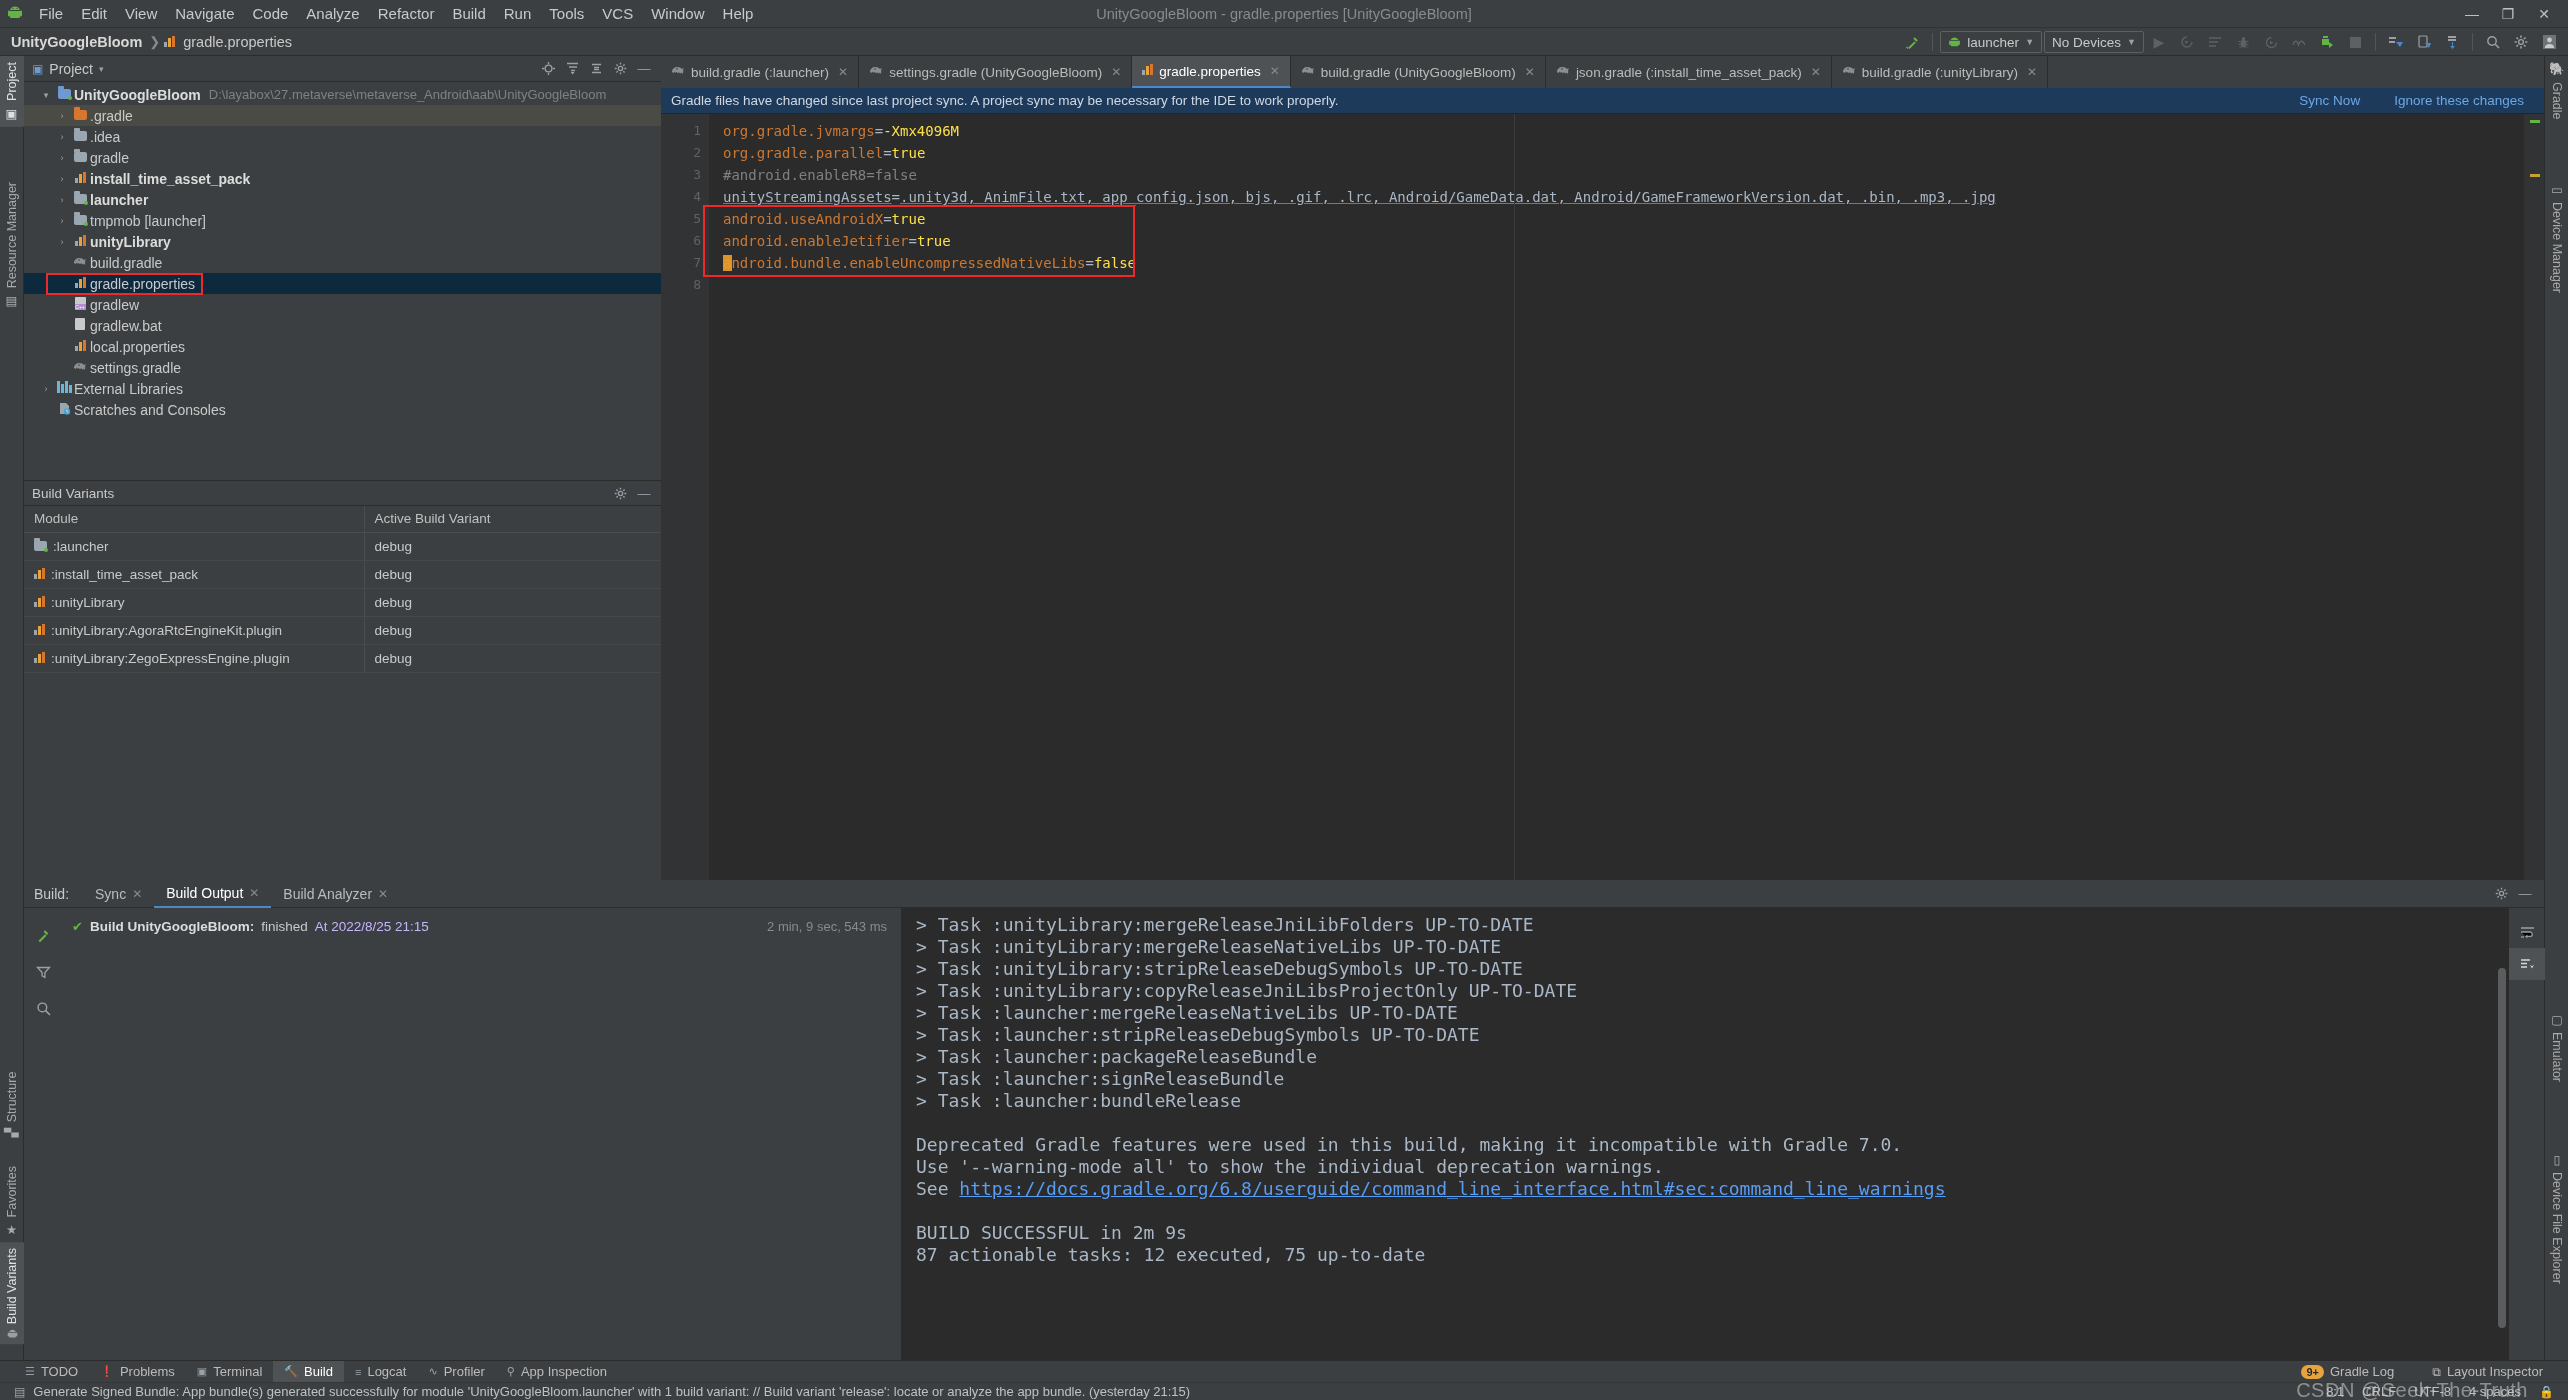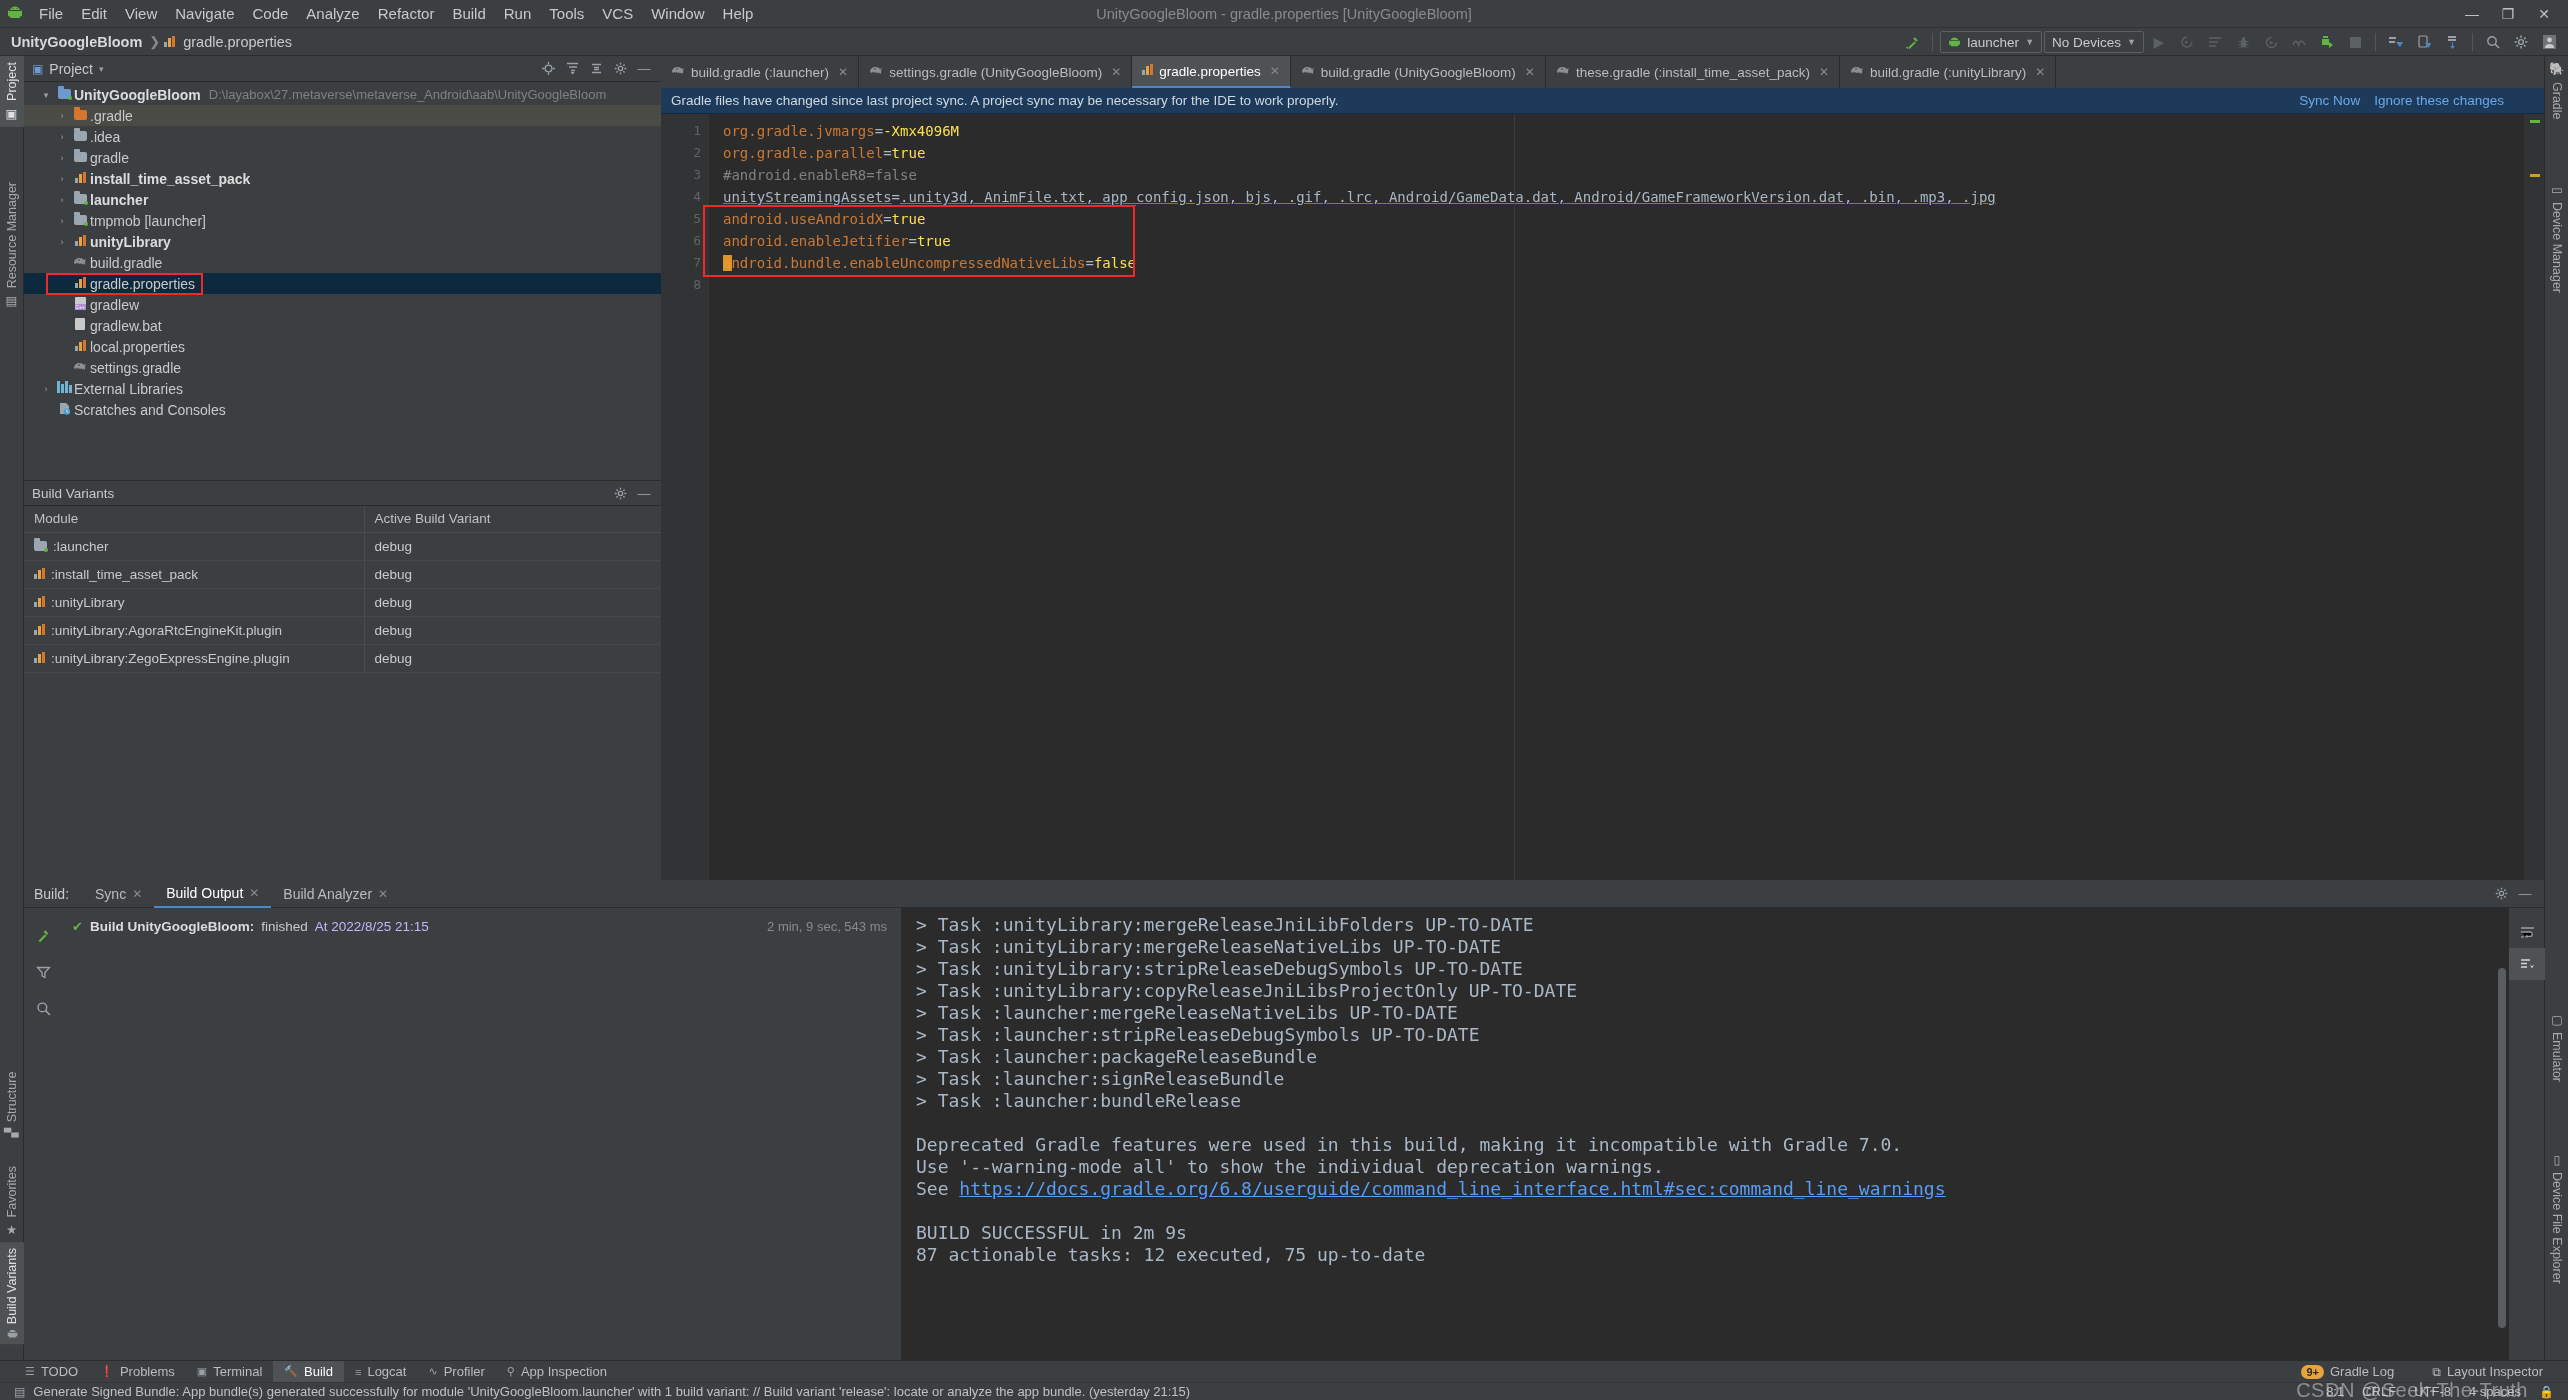--- a/index.html
+++ b/index.html
@@ -130,21 +130,21 @@
   .etab.active { background:#4e5254; color:#ffffff; border-bottom:2px solid #4a88c7; }
   .etab .x { color:#8a8a8a; font-size:12px; margin-left:3px; }
   .etab .ti { font-size:12px; }
 
   
   #banner {
     height:26px; background:#1e3a5a; display:flex; align-items:center;
     padding-left:10px; font-size:13.5px; color:#cfd8e3;
     border-bottom:1px solid #16283d;
   }
-  #banner .links { margin-left:auto; display:flex; gap:14px; padding-right:40px; }
+  #banner .links { margin-left:auto; display:flex; gap:34px; padding-right:20px; }
   #banner .links a { color:#6aa8e8; text-decoration:none; font-size:13.5px; }
 
   
   #code-wrap { position:relative; height:766px; background:#2b2b2b; display:flex; }
   #gutter { width:48px; background:#313335; padding-top:6px; text-align:right; }
   .lno { height:22px; line-height:22px; font-size:13px; color:#606366;
          font-family:"DejaVu Sans Mono", monospace; padding-right:8px; }
   #codelines { position:relative; flex:1; padding-top:6px; padding-left:14px; }
   .cline { height:22px; line-height:22px; font-size:14px; white-space:pre;
            font-family:"DejaVu Sans Mono", monospace; }
@@ -720,21 +720,21 @@
               <circle cx="6" cy="4" r=".7" fill="#2b2b2b"></circle>
             </svg></span>
           <span>build.gradle (UnityGoogleBloom)</span>
           <span class="x">✕</span>
         </div>
         <div class="etab">
           <span class="ti"><svg width="14" height="11" viewBox="0 0 14 11">
               <path fill="#8e8e8e" d="M1 7c0-3 2.5-5 5.5-5 2 0 3.5.8 4.5 2l2-1-1 2.2c.6 1.4.3 3-1 3.8l-.6-1.4-1.4.9-.8-1.2-1.6 1-.6-1.3-1.7.8L4 6.6 2.4 8z"></path>
               <circle cx="6" cy="4" r=".7" fill="#2b2b2b"></circle>
             </svg></span>
-          <span>these.gradle (:install_time_asset_pack)</span>
+          <span>json.gradle (:install_time_asset_pack)</span>
           <span class="x">✕</span>
         </div>
         <div class="etab">
           <span class="ti"><svg width="14" height="11" viewBox="0 0 14 11">
               <path fill="#8e8e8e" d="M1 7c0-3 2.5-5 5.5-5 2 0 3.5.8 4.5 2l2-1-1 2.2c.6 1.4.3 3-1 3.8l-.6-1.4-1.4.9-.8-1.2-1.6 1-.6-1.3-1.7.8L4 6.6 2.4 8z"></path>
               <circle cx="6" cy="4" r=".7" fill="#2b2b2b"></circle>
             </svg></span>
           <span>build.gradle (:unityLibrary)</span>
           <span class="x">✕</span>
         </div>

